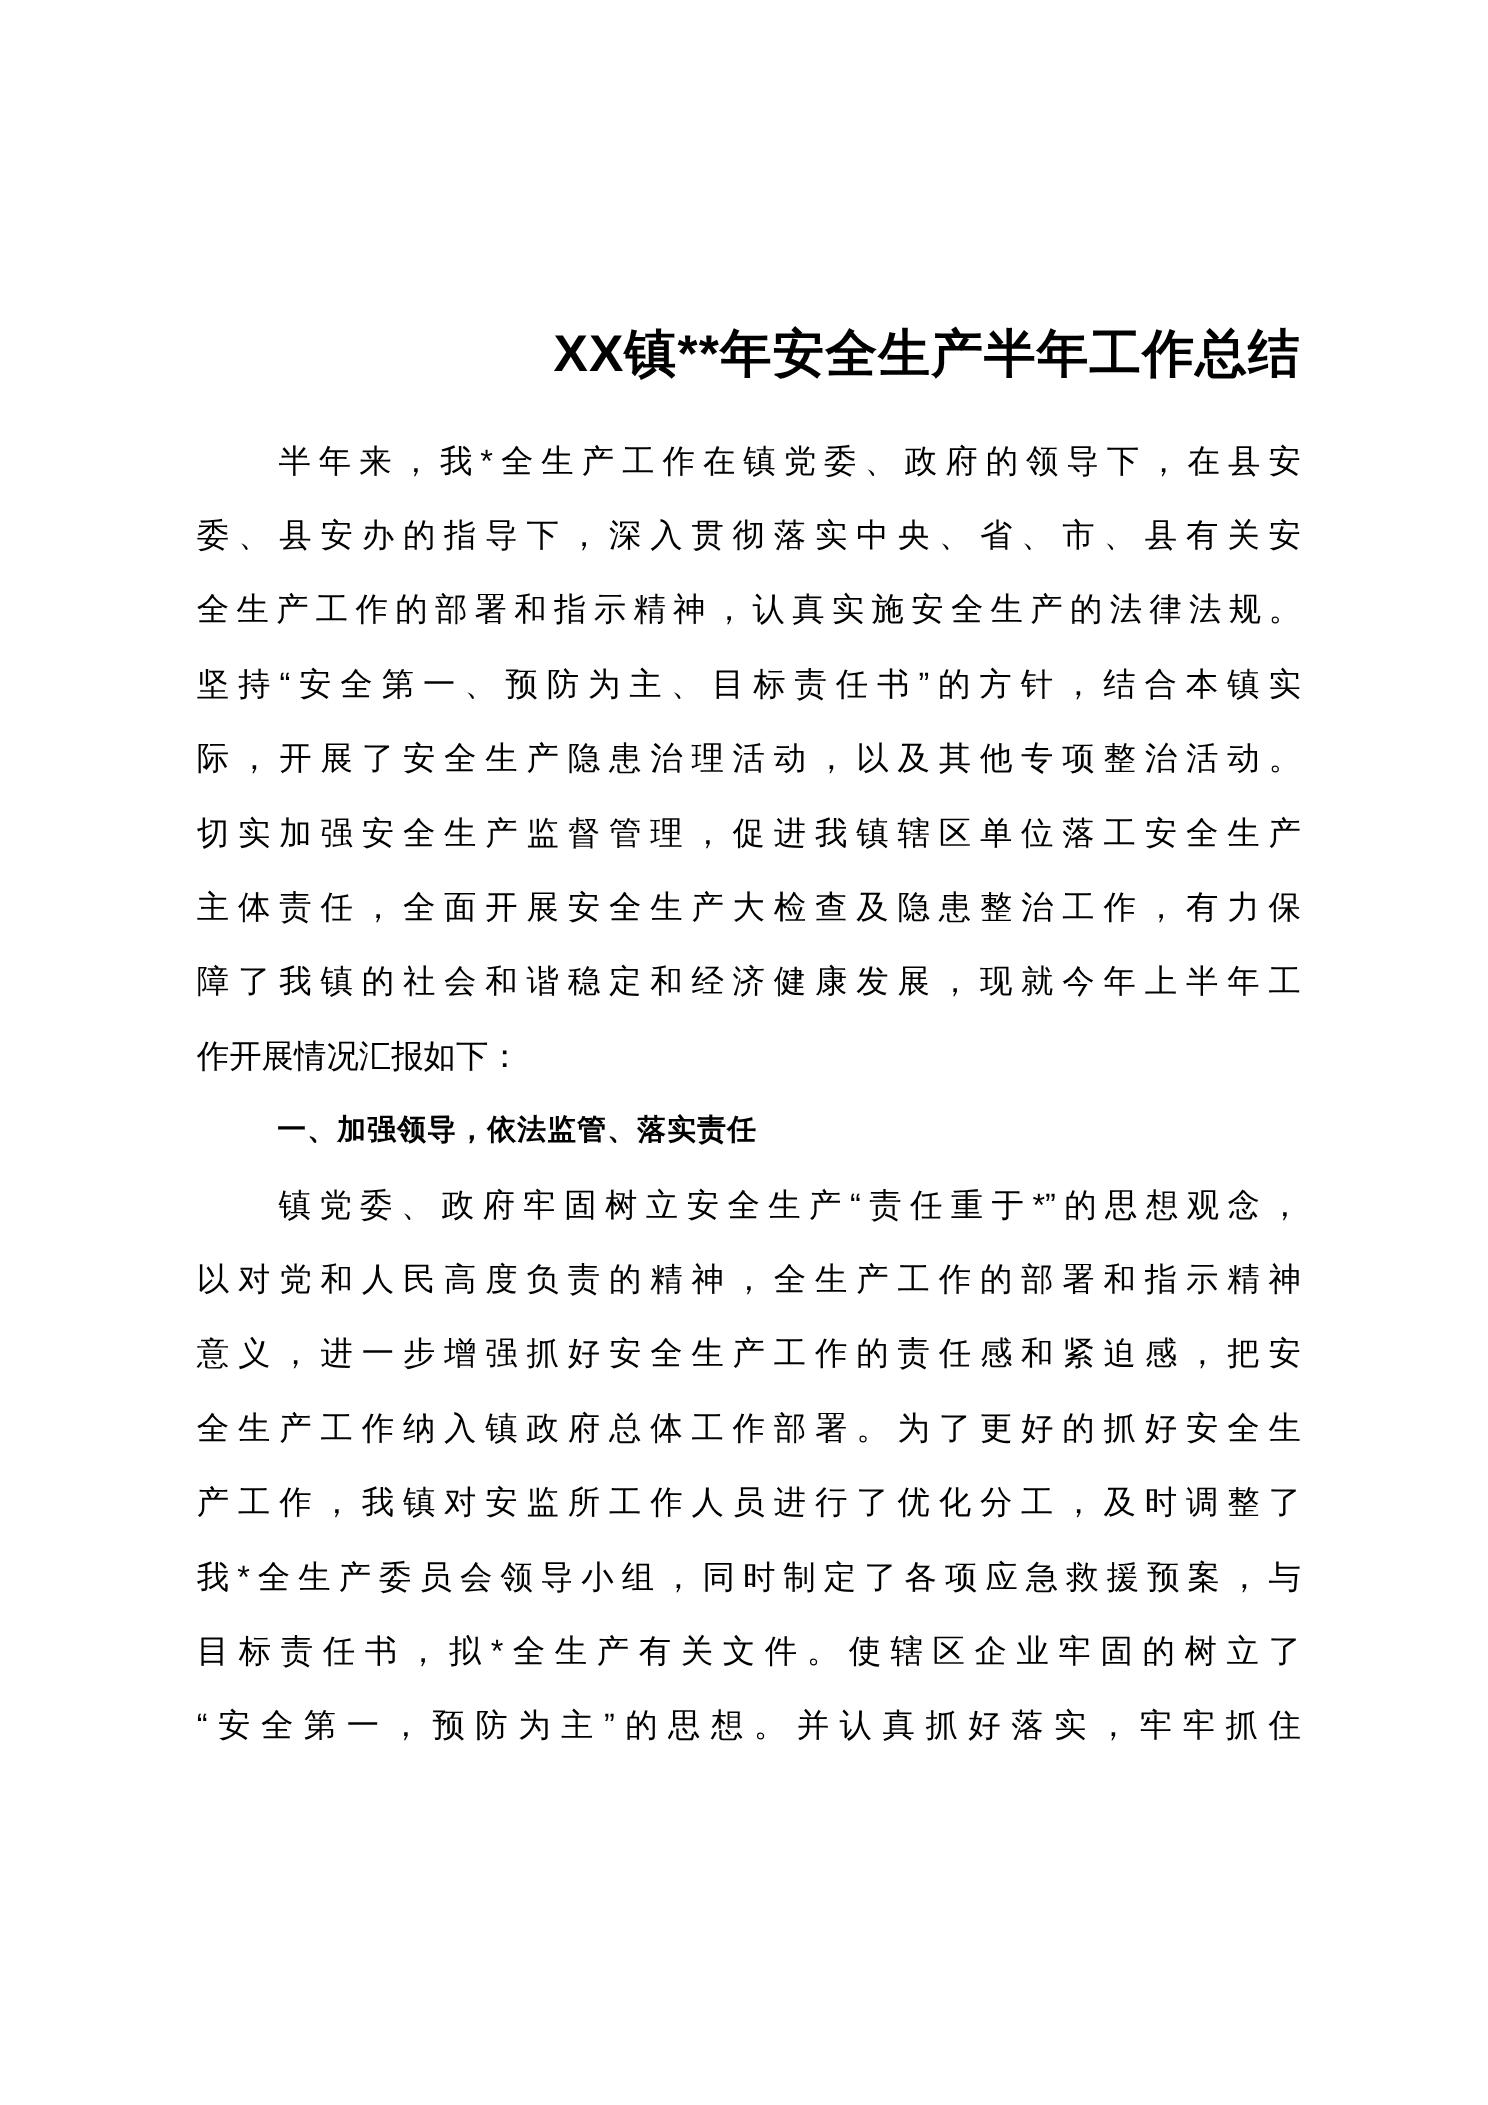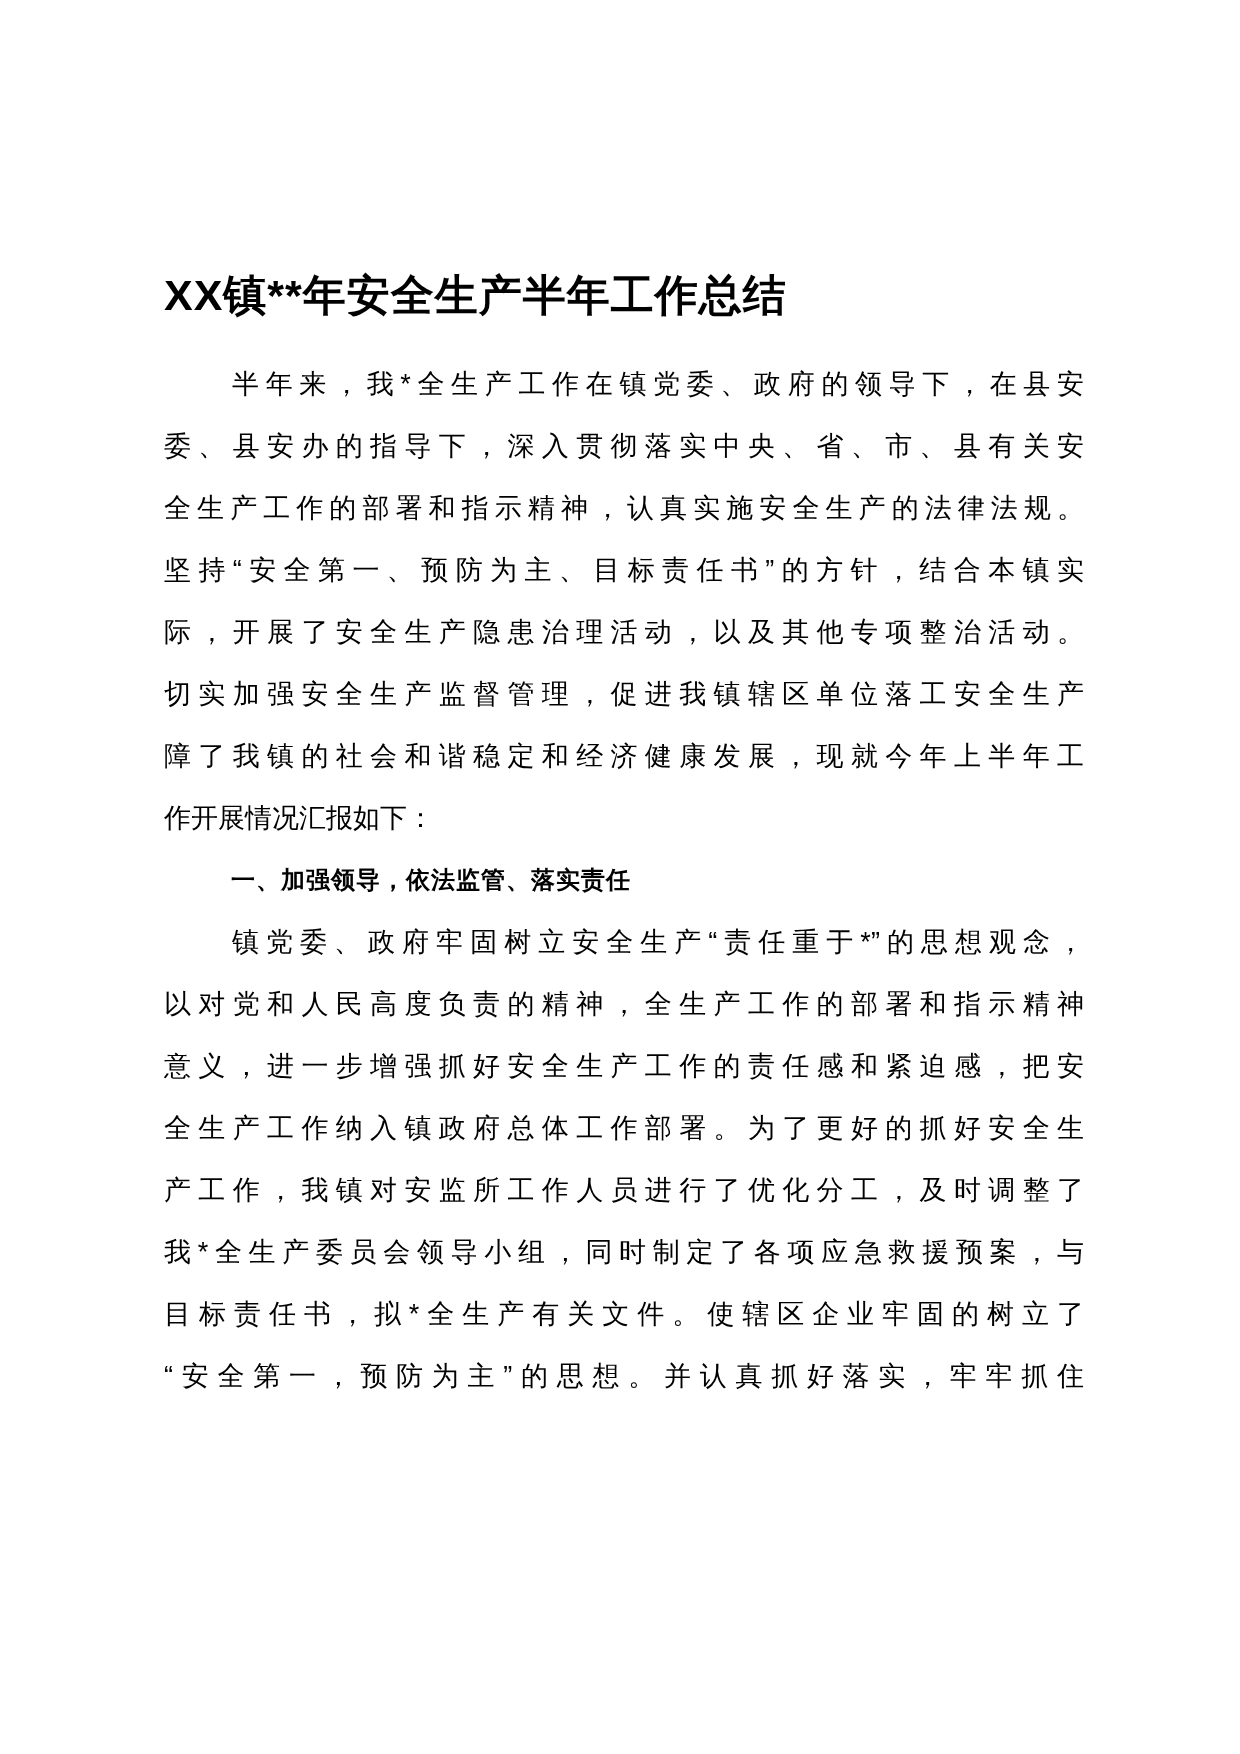--- a/index.html
+++ b/index.html
@@ -17,21 +17,21 @@
     overflow: hidden;
   }
   .doc-title {
     position: absolute;
     top: 264px;
     left: 164px;
     width: 920px;
     height: 62px;
     line-height: 62px;
     margin: 0;
-    text-align: left;
+    text-align: right;
     font-size: 43px;
     font-weight: bold;
     white-space: nowrap;
     letter-spacing: 1px;
   }
   .doc-body {
     position: absolute;
     top: 353px;
     left: 164px;
     width: 920px;
@@ -63,20 +63,21 @@
 
 <div class="page">
   <h1 class="doc-title">XX镇**年安全生产半年工作总结</h1>
   <div class="doc-body">
       <div class="line justify indent">半年来，我*全生产工作在镇党委、政府的领导下，在县安</div>
       <div class="line justify">委、县安办的指导下，深入贯彻落实中央、省、市、县有关安</div>
       <div class="line justify">全生产工作的部署和指示精神，认真实施安全生产的法律法规。</div>
       <div class="line justify">坚持“安全第一、预防为主、目标责任书”的方针，结合本镇实</div>
       <div class="line justify">际，开展了安全生产隐患治理活动，以及其他专项整治活动。</div>
       <div class="line justify">切实加强安全生产监督管理，促进我镇辖区单位落工安全生产</div>
+      <div class="line justify">主体责任，全面开展安全生产大检查及隐患整治工作，有力保</div>
       <div class="line justify">障了我镇的社会和谐稳定和经济健康发展，现就今年上半年工</div>
       <div class="line">作开展情况汇报如下：</div>
       <div class="line heading">一、加强领导，依法监管、落实责任</div>
       <div class="line justify indent">镇党委、政府牢固树立安全生产“责任重于*”的思想观念，</div>
       <div class="line justify">以对党和人民高度负责的精神，全生产工作的部署和指示精神</div>
       <div class="line justify">意义，进一步增强抓好安全生产工作的责任感和紧迫感，把安</div>
       <div class="line justify">全生产工作纳入镇政府总体工作部署。为了更好的抓好安全生</div>
       <div class="line justify">产工作，我镇对安监所工作人员进行了优化分工，及时调整了</div>
       <div class="line justify">我*全生产委员会领导小组，同时制定了各项应急救援预案，与</div>
       <div class="line justify">目标责任书，拟*全生产有关文件。使辖区企业牢固的树立了</div>

